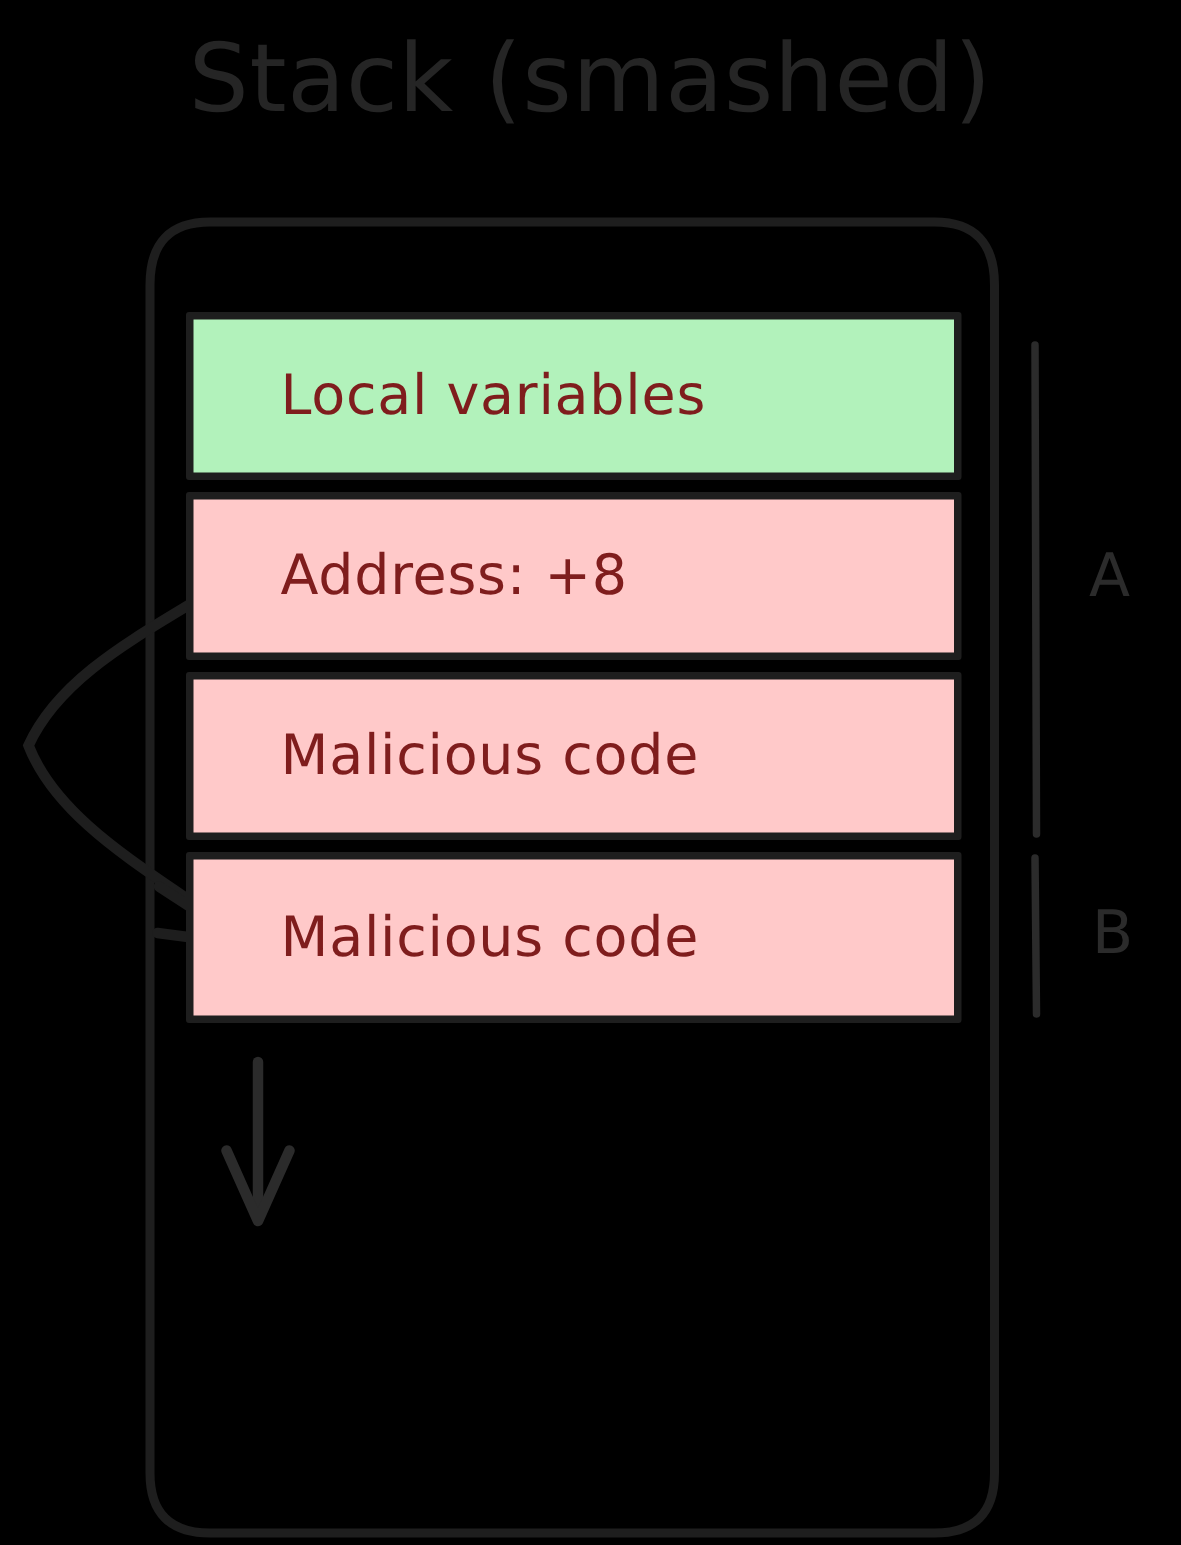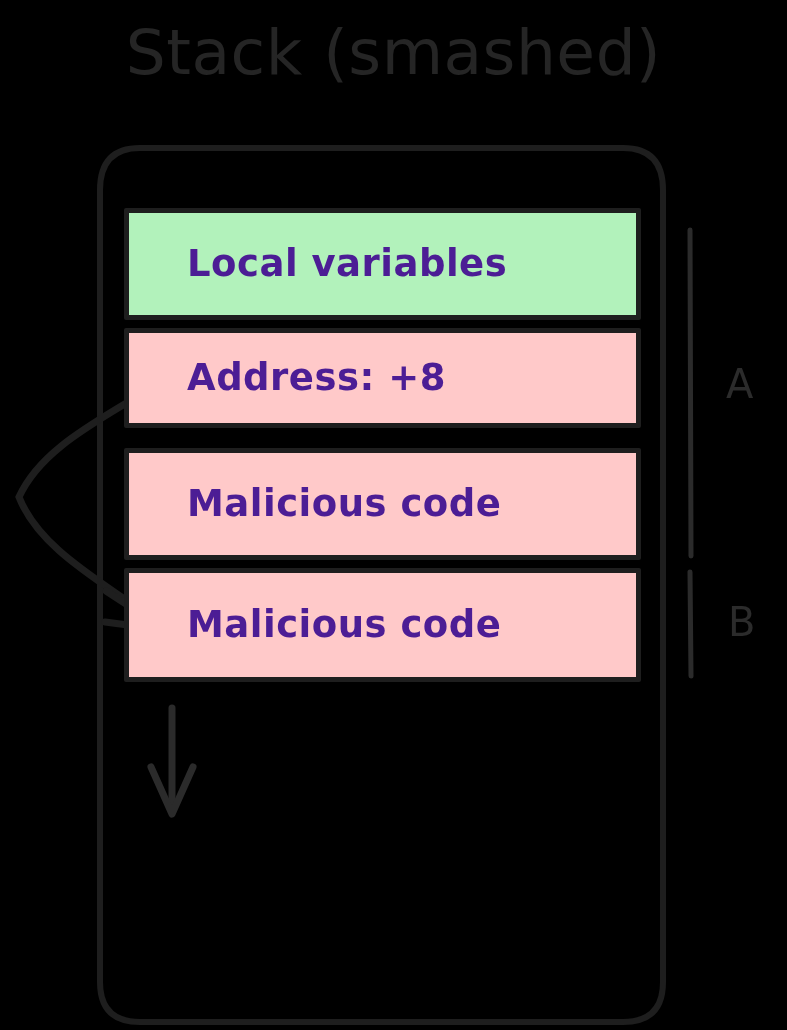--- a/index.html
+++ b/index.html
@@ -39,25 +39,24 @@
   .slot {
     position: absolute;
     box-sizing: border-box;
     border: 5px solid #1e1e1e;
     border-radius: 2px;
     display: flex;
     align-items: center;
     padding-left: 58px;
   }
   .slot-label {
-    color: #4c1d95;
+    color: #7f1d1d;
     font-size: 37px;
     line-height: 42px;
     white-space: nowrap;
-    font-weight: bold;
   }
   .bracket-label {
     position: absolute;
     color: #2b2b2b;
     font-size: 40px;
     line-height: 44px;
     text-align: center;
     width: 60px;
   }
 </style>
@@ -78,21 +77,21 @@
   <path d="M 172 708 L 172 812" fill="none" stroke="#2b2b2b" stroke-width="7" stroke-linecap="round"></path>
   <path d="M 151 767 L 172 814 L 193 767" fill="none" stroke="#2b2b2b" stroke-width="7" stroke-linecap="round" stroke-linejoin="round"></path>
 </svg>
 
 <div id="title" class="hand">Stack (smashed)</div>
 
 <div class="slot hand" style="left:124px; top:208px; width:517px; height:112px; background:#b2f2bb;">
   <span class="slot-label">Local variables</span>
 </div>
 
-<div class="slot hand" style="left:124px; top:328px; width:517px; height:100px; background:#ffc9c9;">
+<div class="slot hand" style="left:124px; top:328px; width:517px; height:112px; background:#ffc9c9;">
   <span class="slot-label">Address: +8</span>
 </div>
 
 <div class="slot hand" style="left:124px; top:448px; width:517px; height:112px; background:#ffc9c9;">
   <span class="slot-label">Malicious code</span>
 </div>
 
 <div class="slot hand" style="left:124px; top:568px; width:517px; height:114px; background:#ffc9c9;">
   <span class="slot-label">Malicious code</span>
 </div>

